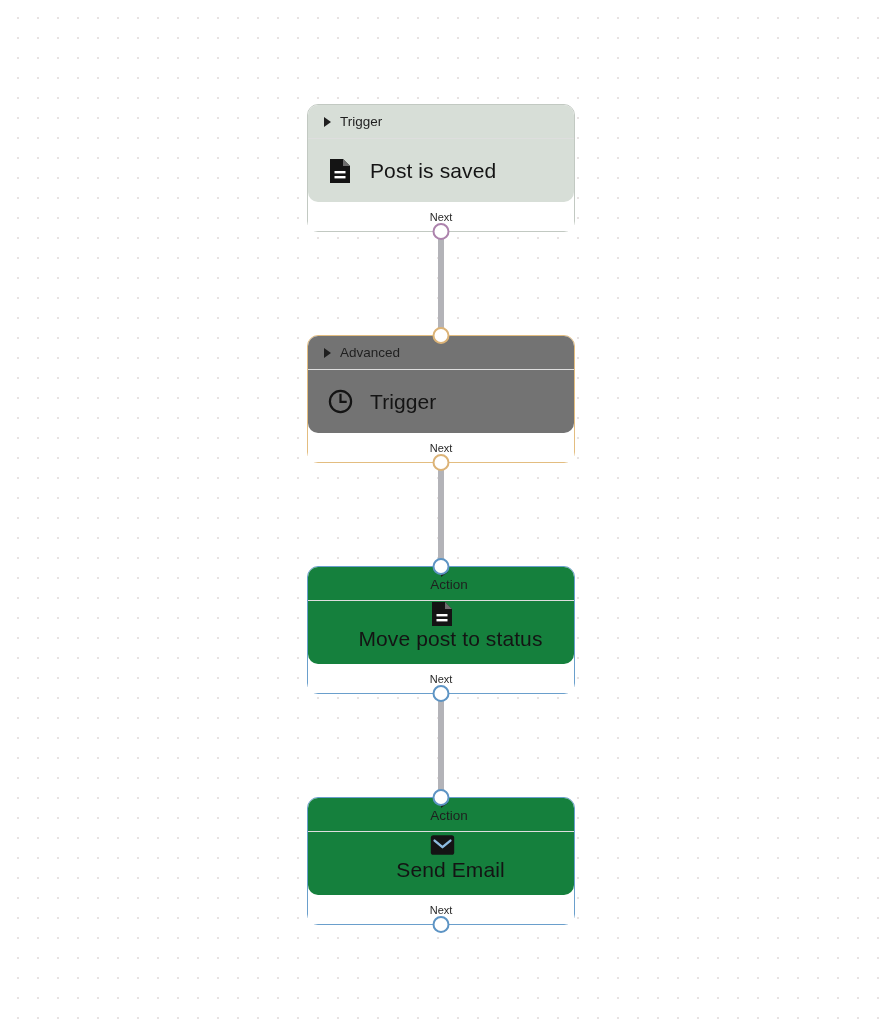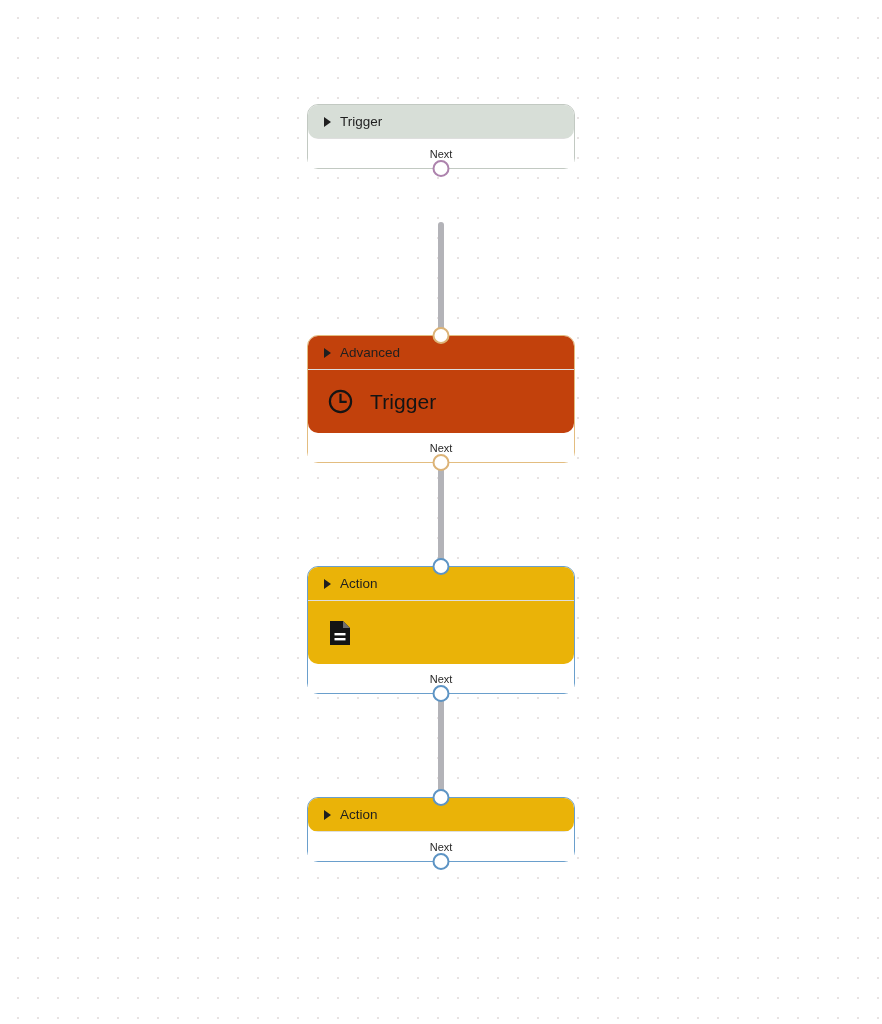--- a/index.html
+++ b/index.html
@@ -134,109 +134,130 @@
   .port-in  { top: -9px; }
 
   
   .theme-trigger  { border-color: #c2c9c2; }
   .theme-trigger .node-header,
   .theme-trigger .node-body { background: #d7ded7; }
   .theme-trigger .port      { border-color: #ad83ad; }
 
   .theme-advanced { border-color: #e3bd80; }
   .theme-advanced .node-header,
-  .theme-advanced .node-body { background: #c2410c; }
+  .theme-advanced .node-body { background: #737373; }
   .theme-advanced .port      { border-color: #dcb377; }
 
   .theme-action   { border-color: #6a9fcc; }
   .theme-action .node-header,
-  .theme-action .node-body { background: #eab308; }
+  .theme-action .node-body { background: #15803d; flex-direction: column; }
   .theme-action .port      { border-color: #5d94c4; }
 </style>
 </head>
 <body>
 
 <div id="canvas">
 
   <div class="edge-layer">
     <div class="edge" style="top:222px;  height:113px;"></div>
     <div class="edge" style="top:453px;  height:113px;"></div>
     <div class="edge" style="top:684px; height:113px;"></div>
   </div>
 
   <div class="node theme-trigger" style="top:104px;text-align:center;">
     <div class="node-inner">
       <div class="node-header">
         <span class="disclosure"></span>
         <span>Trigger</span>
-      </div>
-      <div class="node-divider"></div>
-    </div>
-    <div class="node-footer">
-      <span>Next</span>
-    </div>
-    <div class="port port-out"></div>
-  </div>
-
-  <div class="node theme-advanced" style="top:335px;">
-    <div class="node-inner">
-      <div class="node-header">
-        <span class="disclosure"></span>
-        <span>Advanced</span>
-      </div>
-      <div class="node-divider"></div>
-      <div class="node-body">
-        <span class="node-icon">
-          <svg width="25" height="25" viewBox="0 0 25 25" aria-hidden="true">
-            <circle cx="12.5" cy="12.5" r="10.6" fill="none" stroke="#141414" stroke-width="2.2"></circle>
-            <path d="M12.5 5.8 V12.8 H17.6" fill="none" stroke="#141414" stroke-width="2.2" stroke-linecap="square"></path>
-          </svg>
-        </span>
-        <span class="node-title">Trigger</span>
-      </div>
-    </div>
-    <div class="node-footer">
-      <span>Next</span>
-    </div>
-    <div class="port port-in"></div>
-    <div class="port port-out"></div>
-  </div>
-
-  <div class="node theme-action" style="top:566px;">
-    <div class="node-inner">
-      <div class="node-header">
-        <span class="disclosure"></span>
-        <span>Action</span>
       </div>
       <div class="node-divider"></div>
       <div class="node-body">
         <span class="node-icon">
           <svg width="22" height="26" viewBox="0 0 22 26" aria-hidden="true">
             <path d="M1 1 h13 l7 7 v17 H1 Z" fill="#141414"></path>
             <path d="M14 1 l7 7 h-7 Z" fill="#6e6e6e"></path>
             <rect x="5.5" y="13" width="11" height="2.4" fill="#ffffff"></rect>
             <rect x="5.5" y="18" width="11" height="2.4" fill="#ffffff"></rect>
           </svg>
         </span>
+        <span class="node-title">Post is saved</span>
+      </div>
+    </div>
+    <div class="node-footer">
+      <span>Next</span>
+    </div>
+    <div class="port port-out"></div>
+  </div>
+
+  <div class="node theme-advanced" style="top:335px;">
+    <div class="node-inner">
+      <div class="node-header">
+        <span class="disclosure"></span>
+        <span>Advanced</span>
+      </div>
+      <div class="node-divider"></div>
+      <div class="node-body">
+        <span class="node-icon">
+          <svg width="25" height="25" viewBox="0 0 25 25" aria-hidden="true">
+            <circle cx="12.5" cy="12.5" r="10.6" fill="none" stroke="#141414" stroke-width="2.2"></circle>
+            <path d="M12.5 5.8 V12.8 H17.6" fill="none" stroke="#141414" stroke-width="2.2" stroke-linecap="square"></path>
+          </svg>
+        </span>
+        <span class="node-title">Trigger</span>
       </div>
     </div>
     <div class="node-footer">
       <span>Next</span>
     </div>
     <div class="port port-in"></div>
     <div class="port port-out"></div>
   </div>
 
+  <div class="node theme-action" style="top:566px;">
+    <div class="node-inner">
+      <div class="node-header">
+        <span class="disclosure"></span>
+        <span>Action</span>
+      </div>
+      <div class="node-divider"></div>
+      <div class="node-body">
+        <span class="node-icon">
+          <svg width="22" height="26" viewBox="0 0 22 26" aria-hidden="true">
+            <path d="M1 1 h13 l7 7 v17 H1 Z" fill="#141414"></path>
+            <path d="M14 1 l7 7 h-7 Z" fill="#6e6e6e"></path>
+            <rect x="5.5" y="13" width="11" height="2.4" fill="#ffffff"></rect>
+            <rect x="5.5" y="18" width="11" height="2.4" fill="#ffffff"></rect>
+          </svg>
+        </span>
+        <span class="node-title">Move post to status</span>
+      </div>
+    </div>
+    <div class="node-footer">
+      <span>Next</span>
+    </div>
+    <div class="port port-in"></div>
+    <div class="port port-out"></div>
+  </div>
+
   <div class="node theme-action" style="top:797px;">
     <div class="node-inner">
       <div class="node-header">
         <span class="disclosure"></span>
         <span>Action</span>
       </div>
       <div class="node-divider"></div>
+      <div class="node-body">
+        <span class="node-icon">
+          <svg width="25" height="22" viewBox="0 0 25 22" aria-hidden="true">
+            <rect x="0.8" y="1.2" width="23.4" height="19.6" rx="2.6" fill="#141414"></rect>
+            <path d="M4.6 6.6 L12.5 13.2 L20.4 6.6" fill="none" stroke="#8dbadf" stroke-width="2.4" stroke-linecap="round" stroke-linejoin="round"></path>
+          </svg>
+        </span>
+        <span class="node-title">Send Email</span>
+      </div>
     </div>
     <div class="node-footer">
       <span>Next</span>
     </div>
     <div class="port port-in"></div>
     <div class="port port-out"></div>
   </div>
 
 </div>
 

